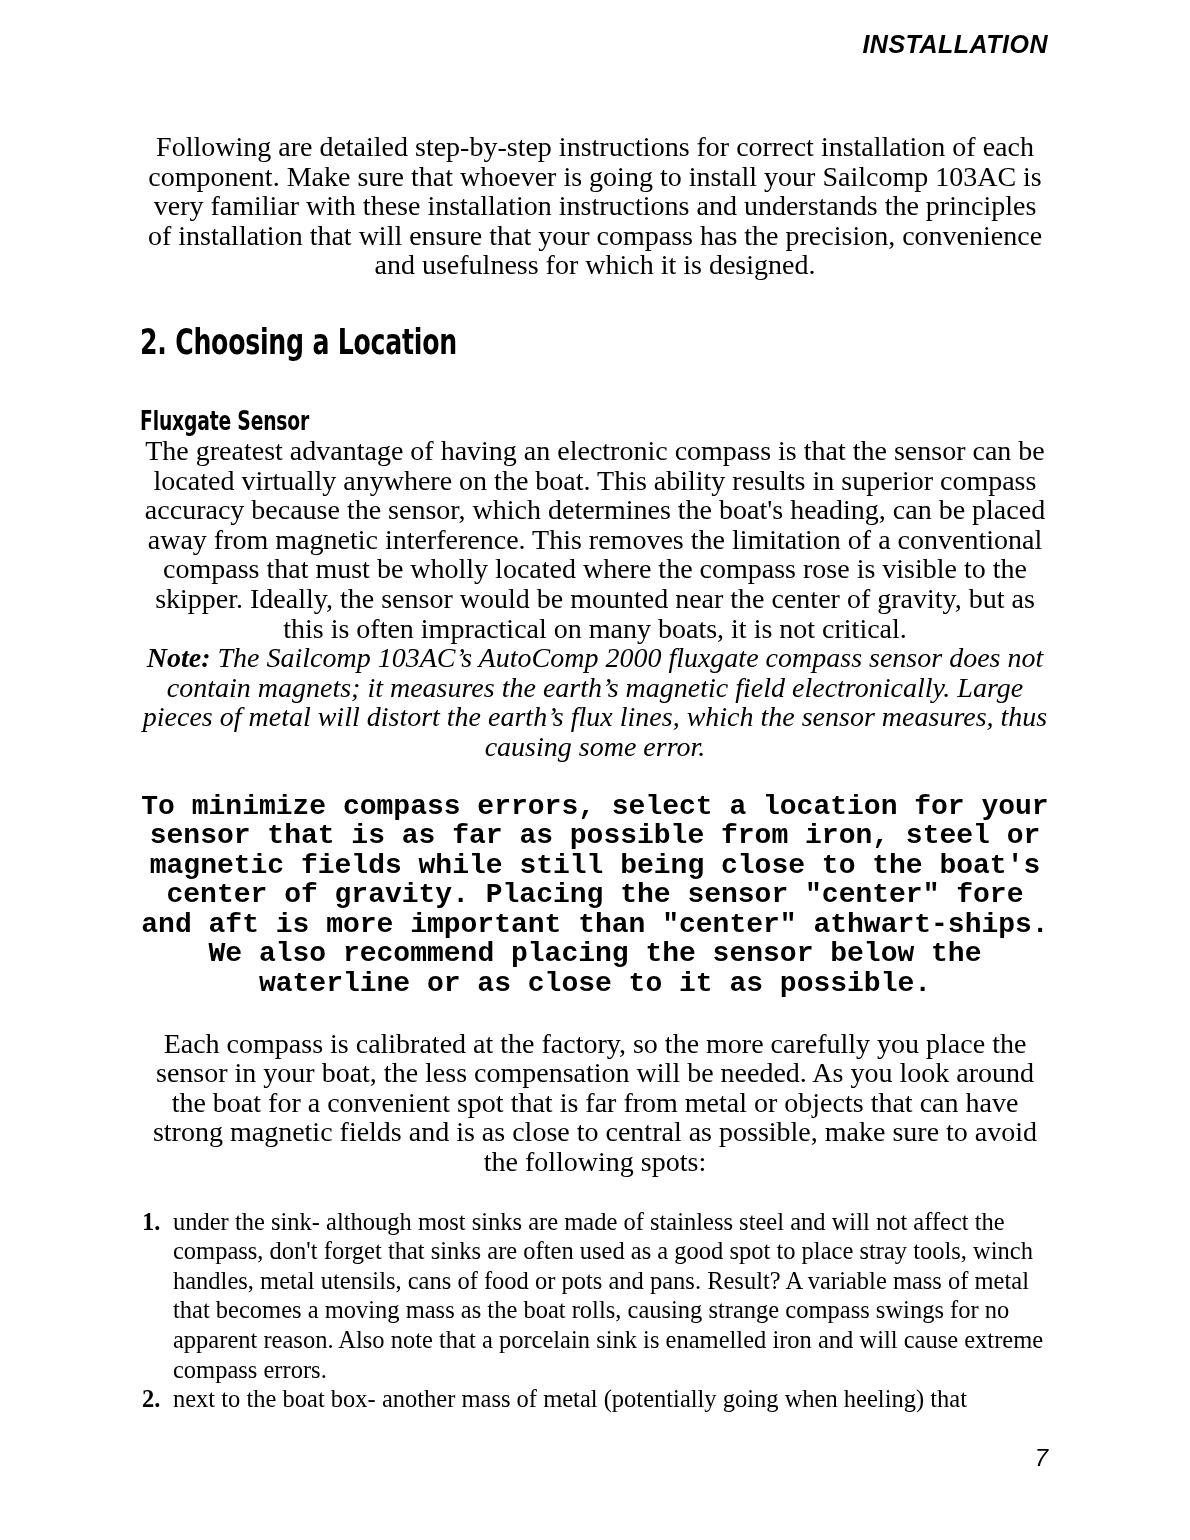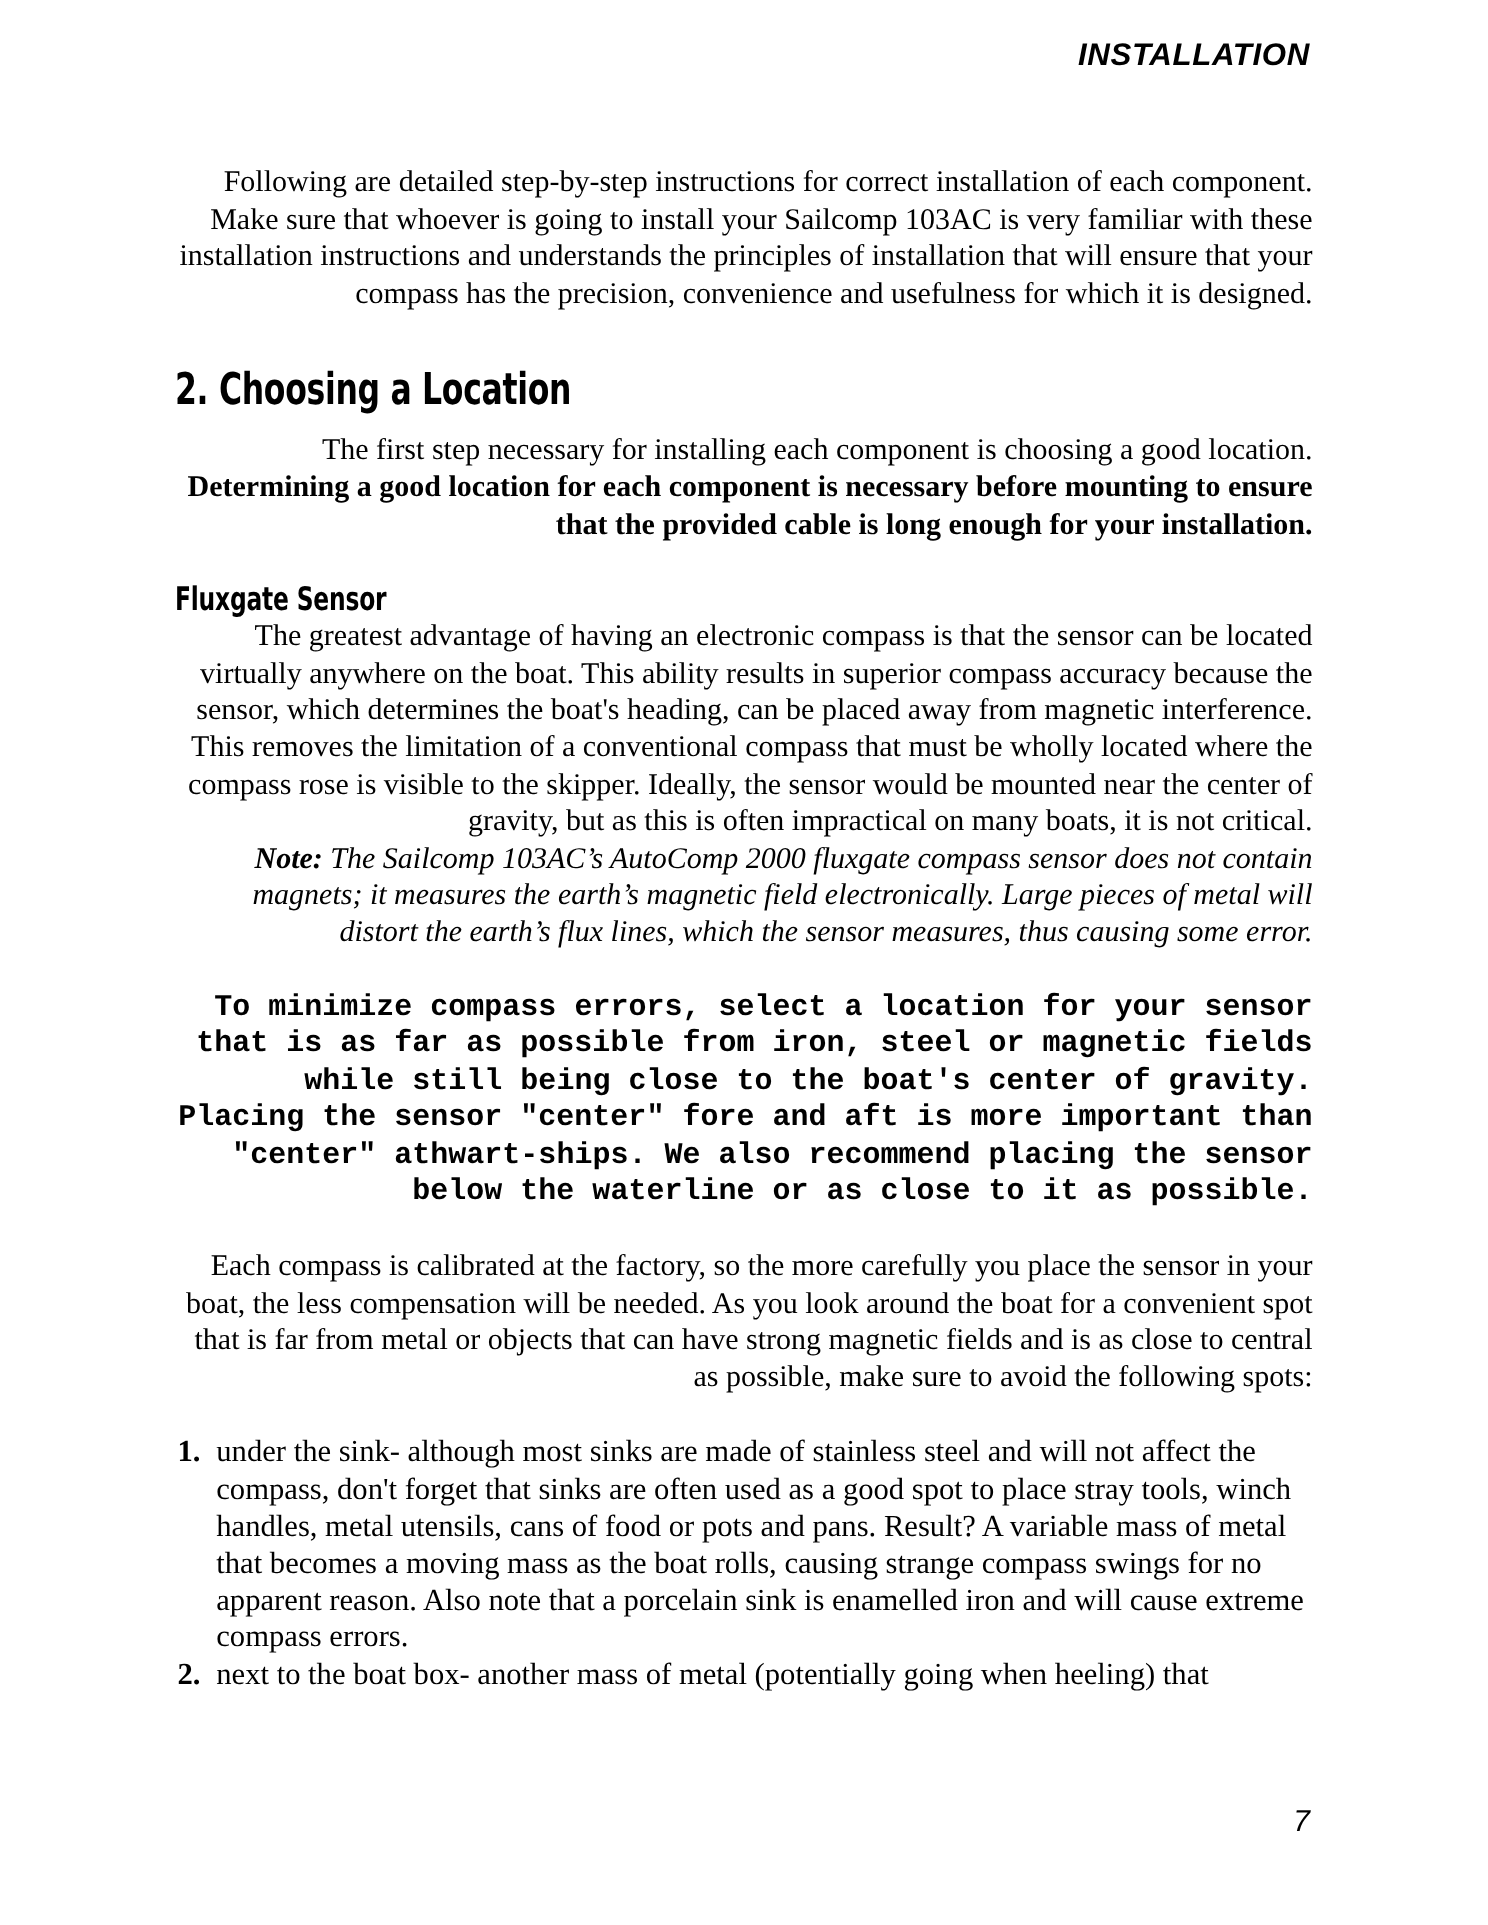--- a/index.html
+++ b/index.html
@@ -34,23 +34,23 @@
   
   .column {
     position: absolute;
     left: 140px;
     top: 132px;
     width: 910px;
   }
 
   p.body {
     margin: 0;
-    font-size: 24px;
+    font-size: 28px;
     line-height: 29.6px;
-    text-align: right;
+    text-align: center;
     color: #000;
   }
 
   p.body.bold { font-weight: 700; font-family: Liberation Mono, monospace; }
   p.body.italic { font-style: italic; }
   p.body.italic b { font-weight: 700; }
 
   .gap-sm { height: 14px; }
   .gap-md { height: 30px; }
   .gap-lg { height: 42px; }
@@ -122,21 +122,20 @@
   <div class="column">
 
     <p class="body">Following are detailed step-by-step instructions for correct installation of each component. Make sure that whoever is going to install your Sailcomp 103AC is very familiar with these installation instructions and understands the principles of installation that will ensure that your compass has the precision, convenience and usefulness for which it is designed.</p>
 
     <div class="gap-lg"></div>
 
     <h2 class="section-heading">2. Choosing a Location</h2>
 
     <div class="gap-sm"></div>
 
-    <p class="body"><span>The first step necessary for installing each component is choosing a good location. </span><b>Determining a good location for each component is necessary before mounting to ensure that the provided cable is long enough for your installation.</b></p>
 
     <div class="gap-md"></div>
 
     <h3 class="sub-heading">Fluxgate Sensor</h3>
 
     <p class="body">The greatest advantage of having an electronic compass is that the sensor can be located virtually anywhere on the boat. This ability results in superior compass accuracy because the sensor, which determines the boat's heading, can be placed away from magnetic interference.  This removes the limitation of a conventional compass that must be wholly located where the compass rose is visible to the skipper. Ideally, the sensor would be mounted near the center of gravity, but as this is often impractical on many boats, it is not critical.</p>
 
     <p class="body italic"><b>Note:</b><span> The Sailcomp 103AC’s AutoComp 2000 fluxgate compass sensor does not contain magnets; it measures the earth’s magnetic field electronically. Large pieces of metal will distort the earth’s flux lines, which the sensor measures, thus causing some error.</span></p>
 
     <div class="gap-md"></div>

